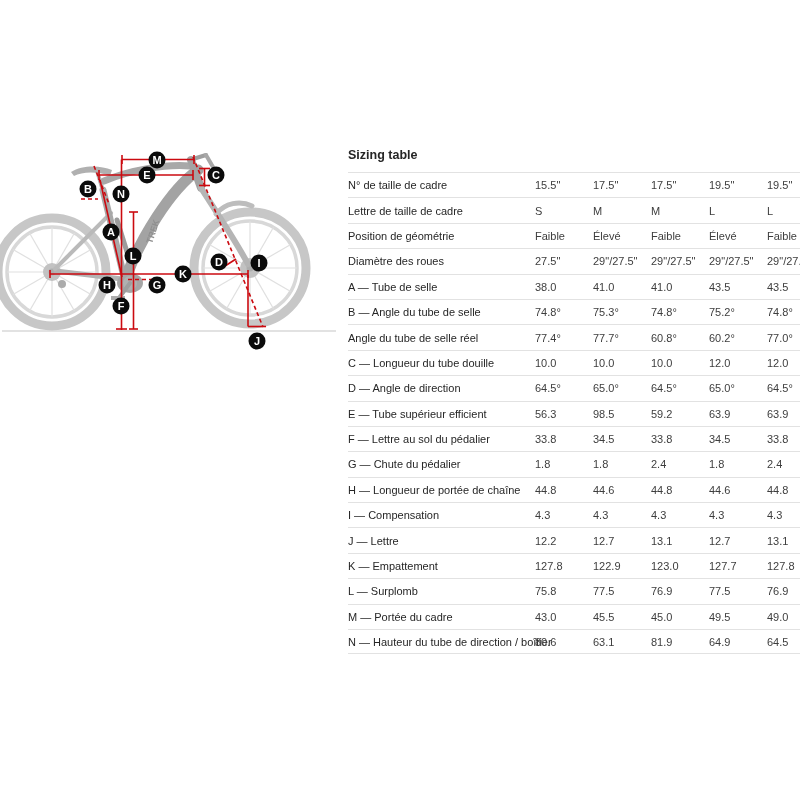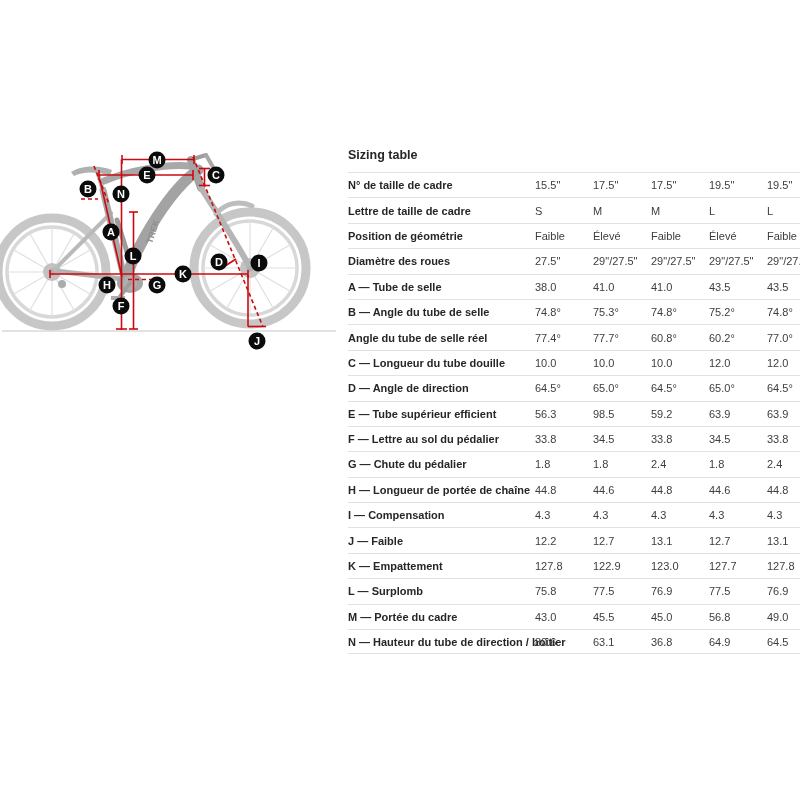--- a/index.html
+++ b/index.html
@@ -16,21 +16,21 @@
   .badge text{fill:#ffffff;font-size:11px;font-weight:bold;text-anchor:middle;
     font-family:"Liberation Sans", sans-serif;}
   
   .sizing{position:absolute;left:348px;top:148px;width:478px;}
   .sizing-title{margin:0;font-size:12.5px;font-weight:bold;color:#262626;height:14px;}
   .sizing-table{margin-top:10px;}
   .srow{display:flex;align-items:center;height:25.4px;box-sizing:border-box;
     border-top:1px solid #e2e2e2;font-size:11px;color:#3d3d3d;}
   .srow:last-child{border-bottom:1px solid #e2e2e2;}
   .cell{white-space:nowrap;overflow:visible;}
-  .cell.label{width:187px;font-weight:bold;color:#262626;}
+  .cell.label{width:187px;font-weight:normal;color:#262626;}
   .cell.val{width:58px;}
 </style>
 </head>
 <body>
 
 <div class="diagram">
   <svg width="340" height="220" viewBox="0 140 340 220">
 
     <line x1="2" y1="331" x2="336" y2="331" stroke="#d9d9d9" stroke-width="1.5"></line>
 
@@ -307,21 +307,21 @@
       </div>
       <div class="srow">
         <div class="cell label">I — Compensation</div>
         <div class="cell val">4.3</div>
         <div class="cell val">4.3</div>
         <div class="cell val">4.3</div>
         <div class="cell val">4.3</div>
         <div class="cell val">4.3</div>
       </div>
       <div class="srow">
-        <div class="cell label">J — Faible</div>
+        <div class="cell label">J — Lettre</div>
         <div class="cell val">12.2</div>
         <div class="cell val">12.7</div>
         <div class="cell val">13.1</div>
         <div class="cell val">12.7</div>
         <div class="cell val">13.1</div>
       </div>
       <div class="srow">
         <div class="cell label">K — Empattement</div>
         <div class="cell val">127.8</div>
         <div class="cell val">122.9</div>
@@ -335,25 +335,25 @@
         <div class="cell val">77.5</div>
         <div class="cell val">76.9</div>
         <div class="cell val">77.5</div>
         <div class="cell val">76.9</div>
       </div>
       <div class="srow">
         <div class="cell label">M — Portée du cadre</div>
         <div class="cell val">43.0</div>
         <div class="cell val">45.5</div>
         <div class="cell val">45.0</div>
-        <div class="cell val">56.8</div>
+        <div class="cell val">49.5</div>
         <div class="cell val">49.0</div>
       </div>
       <div class="srow">
         <div class="cell label">N — Hauteur du tube de direction / boîtier</div>
         <div class="cell val">80.6</div>
         <div class="cell val">63.1</div>
-        <div class="cell val">36.8</div>
+        <div class="cell val">81.9</div>
         <div class="cell val">64.9</div>
         <div class="cell val">64.5</div>
       </div>
     </div>
 </div>
 
 </body></html>

